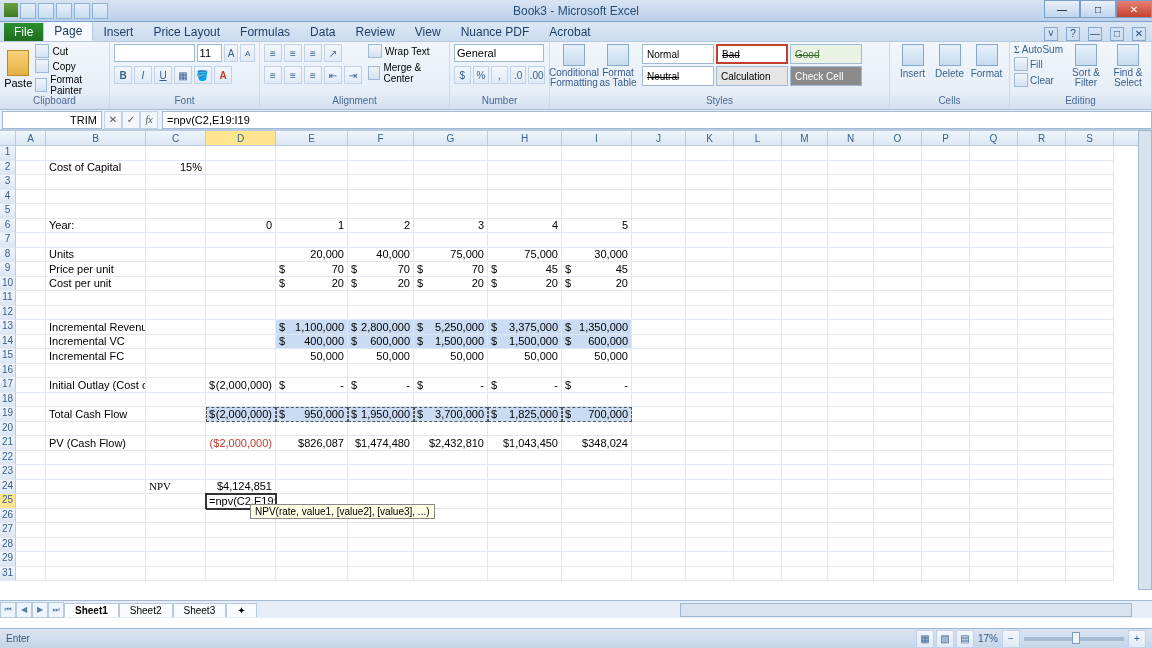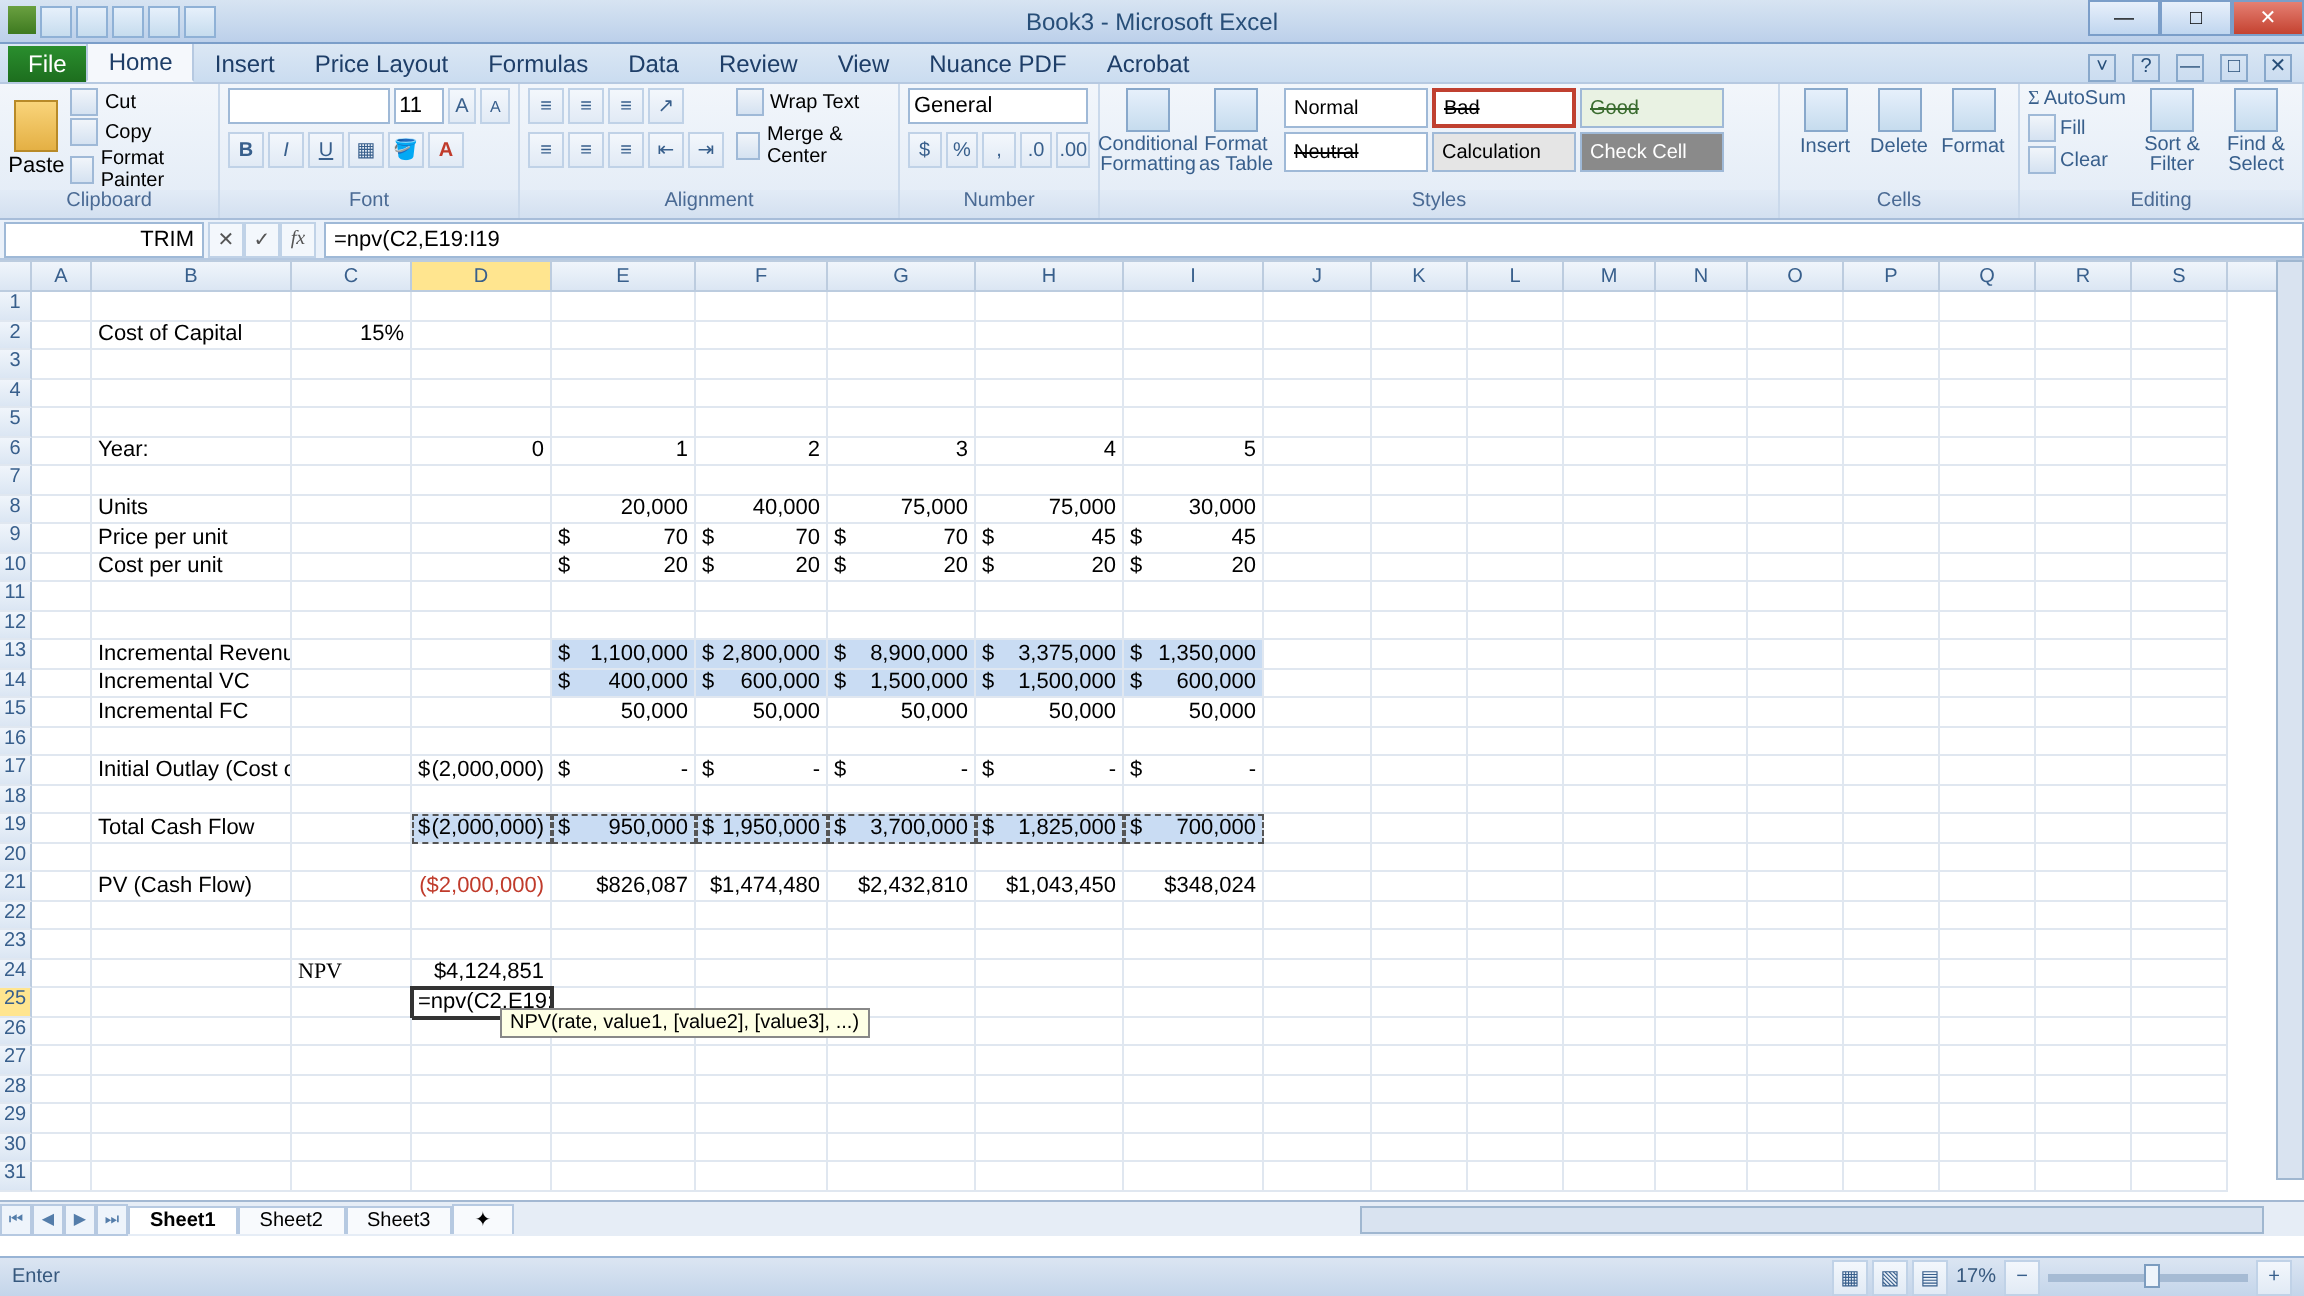--- a/index.html
+++ b/index.html
@@ -116,21 +116,21 @@
   <div class="titlebar-center">Book3 - Microsoft Excel</div>
   <div class="titlebar-win">
     <div class="win-btn">—</div>
     <div class="win-btn">□</div>
     <div class="win-btn close">✕</div>
   </div>
 </div>
 
 <div class="tabs">
   <div class="tab-file">File</div>
-  <div class="tab active">Home</div>
+  <div class="tab active">Page</div>
   <div class="tab">Insert</div>
   <div class="tab">Price Layout</div>
   <div class="tab">Formulas</div>
   <div class="tab">Data</div>
   <div class="tab">Review</div>
   <div class="tab">View</div>
   <div class="tab">Nuance PDF</div>
   <div class="tab">Acrobat</div>
   <div class="tab-right">
     <span>˅</span>
@@ -642,21 +642,21 @@
         <div class="cell curr sel-blue" style="width: 72px;">
           <span>$</span>
           <span>1,100,000</span>
         </div>
         <div class="cell curr sel-blue" style="width: 66px;">
           <span>$</span>
           <span>2,800,000</span>
         </div>
         <div class="cell curr sel-blue" style="width: 74px;">
           <span>$</span>
-          <span>8,900,000</span>
+          <span>5,250,000</span>
         </div>
         <div class="cell curr sel-blue" style="width: 74px;">
           <span>$</span>
           <span>3,375,000</span>
         </div>
         <div class="cell curr sel-blue" style="width: 70px;">
           <span>$</span>
           <span>1,350,000</span>
         </div>
         <div class="cell" style="width: 54px;"></div>
@@ -1046,42 +1046,20 @@
         <div class="cell" style="width: 46px;"></div>
         <div class="cell" style="width: 46px;"></div>
         <div class="cell" style="width: 48px;"></div>
         <div class="cell" style="width: 48px;"></div>
         <div class="cell" style="width: 48px;"></div>
         <div class="cell" style="width: 48px;"></div>
         <div class="cell" style="width: 48px;"></div>
       </div>
       <div class="row">
         <div class="rowhead">29</div>
-        <div class="cell" style="width: 30px;"></div>
-        <div class="cell" style="width: 100px;"></div>
-        <div class="cell" style="width: 60px;"></div>
-        <div class="cell" style="width: 70px;"></div>
-        <div class="cell" style="width: 72px;"></div>
-        <div class="cell" style="width: 66px;"></div>
-        <div class="cell" style="width: 74px;"></div>
-        <div class="cell" style="width: 74px;"></div>
-        <div class="cell" style="width: 70px;"></div>
-        <div class="cell" style="width: 54px;"></div>
-        <div class="cell" style="width: 48px;"></div>
-        <div class="cell" style="width: 48px;"></div>
-        <div class="cell" style="width: 46px;"></div>
-        <div class="cell" style="width: 46px;"></div>
-        <div class="cell" style="width: 48px;"></div>
-        <div class="cell" style="width: 48px;"></div>
-        <div class="cell" style="width: 48px;"></div>
-        <div class="cell" style="width: 48px;"></div>
-        <div class="cell" style="width: 48px;"></div>
-      </div>
-      <div class="row">
-        <div class="rowhead">30</div>
         <div class="cell" style="width: 30px;"></div>
         <div class="cell" style="width: 100px;"></div>
         <div class="cell" style="width: 60px;"></div>
         <div class="cell" style="width: 70px;"></div>
         <div class="cell" style="width: 72px;"></div>
         <div class="cell" style="width: 66px;"></div>
         <div class="cell" style="width: 74px;"></div>
         <div class="cell" style="width: 74px;"></div>
         <div class="cell" style="width: 70px;"></div>
         <div class="cell" style="width: 54px;"></div>

